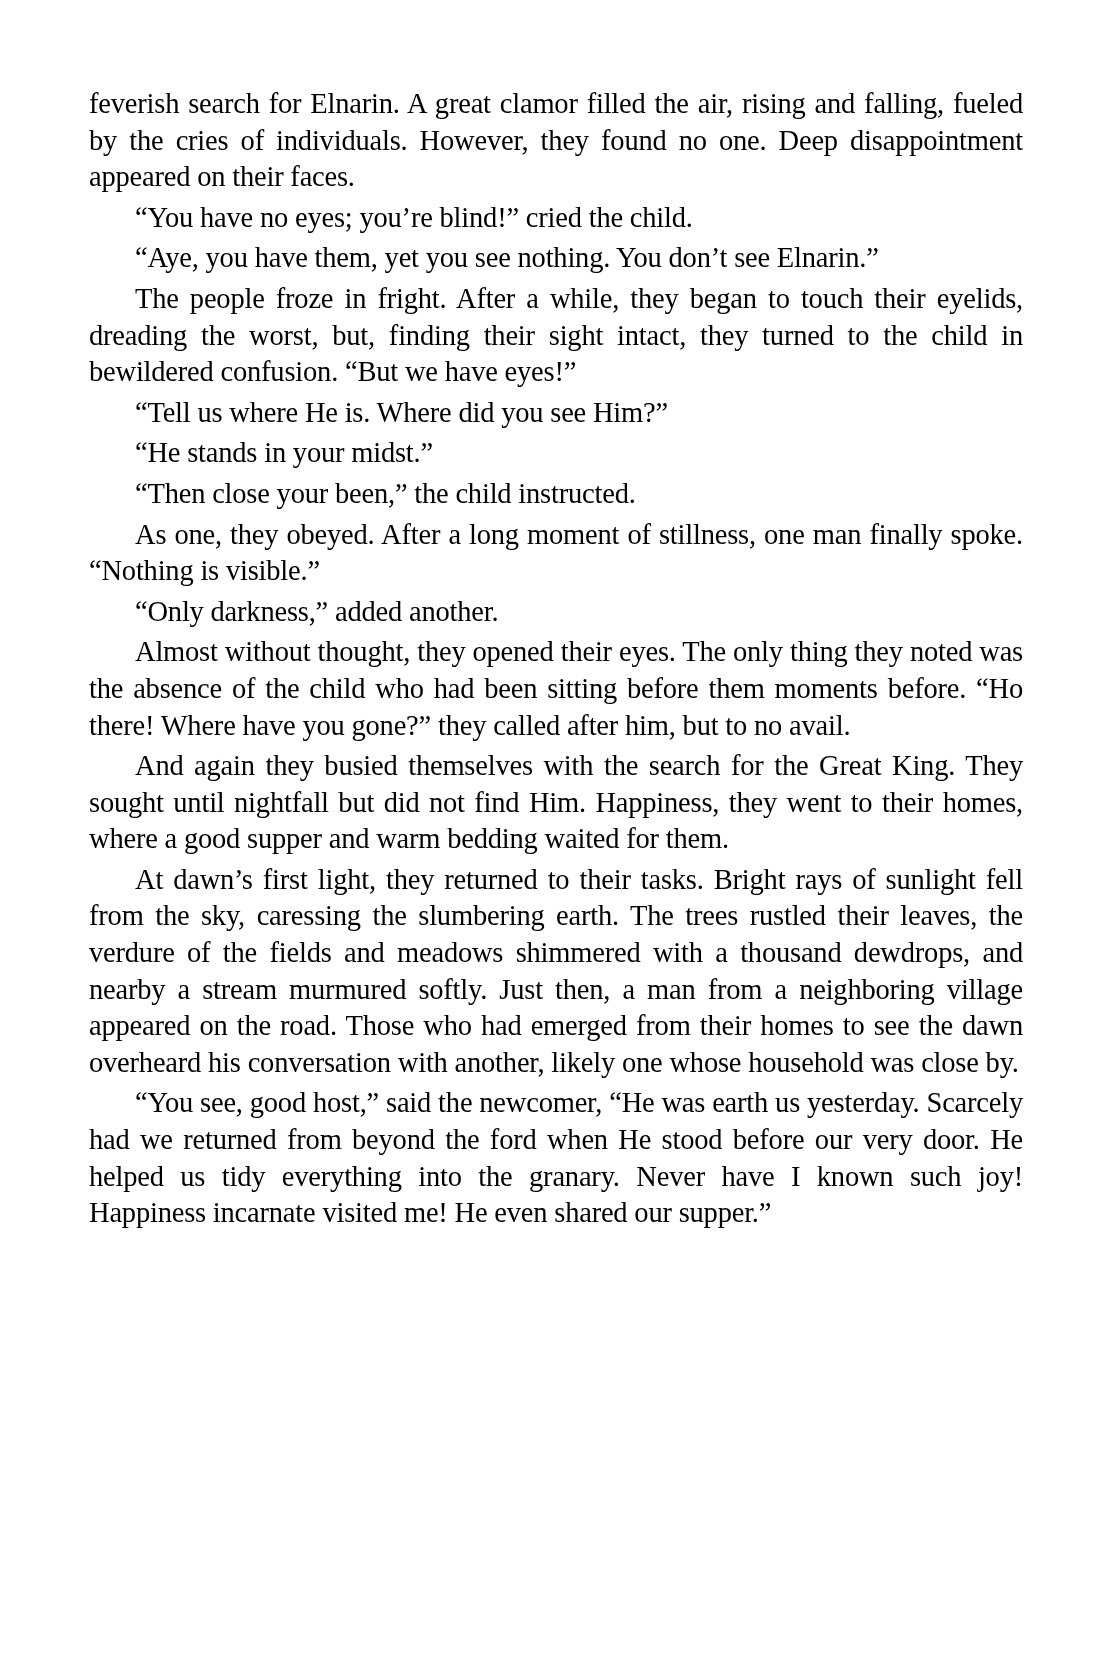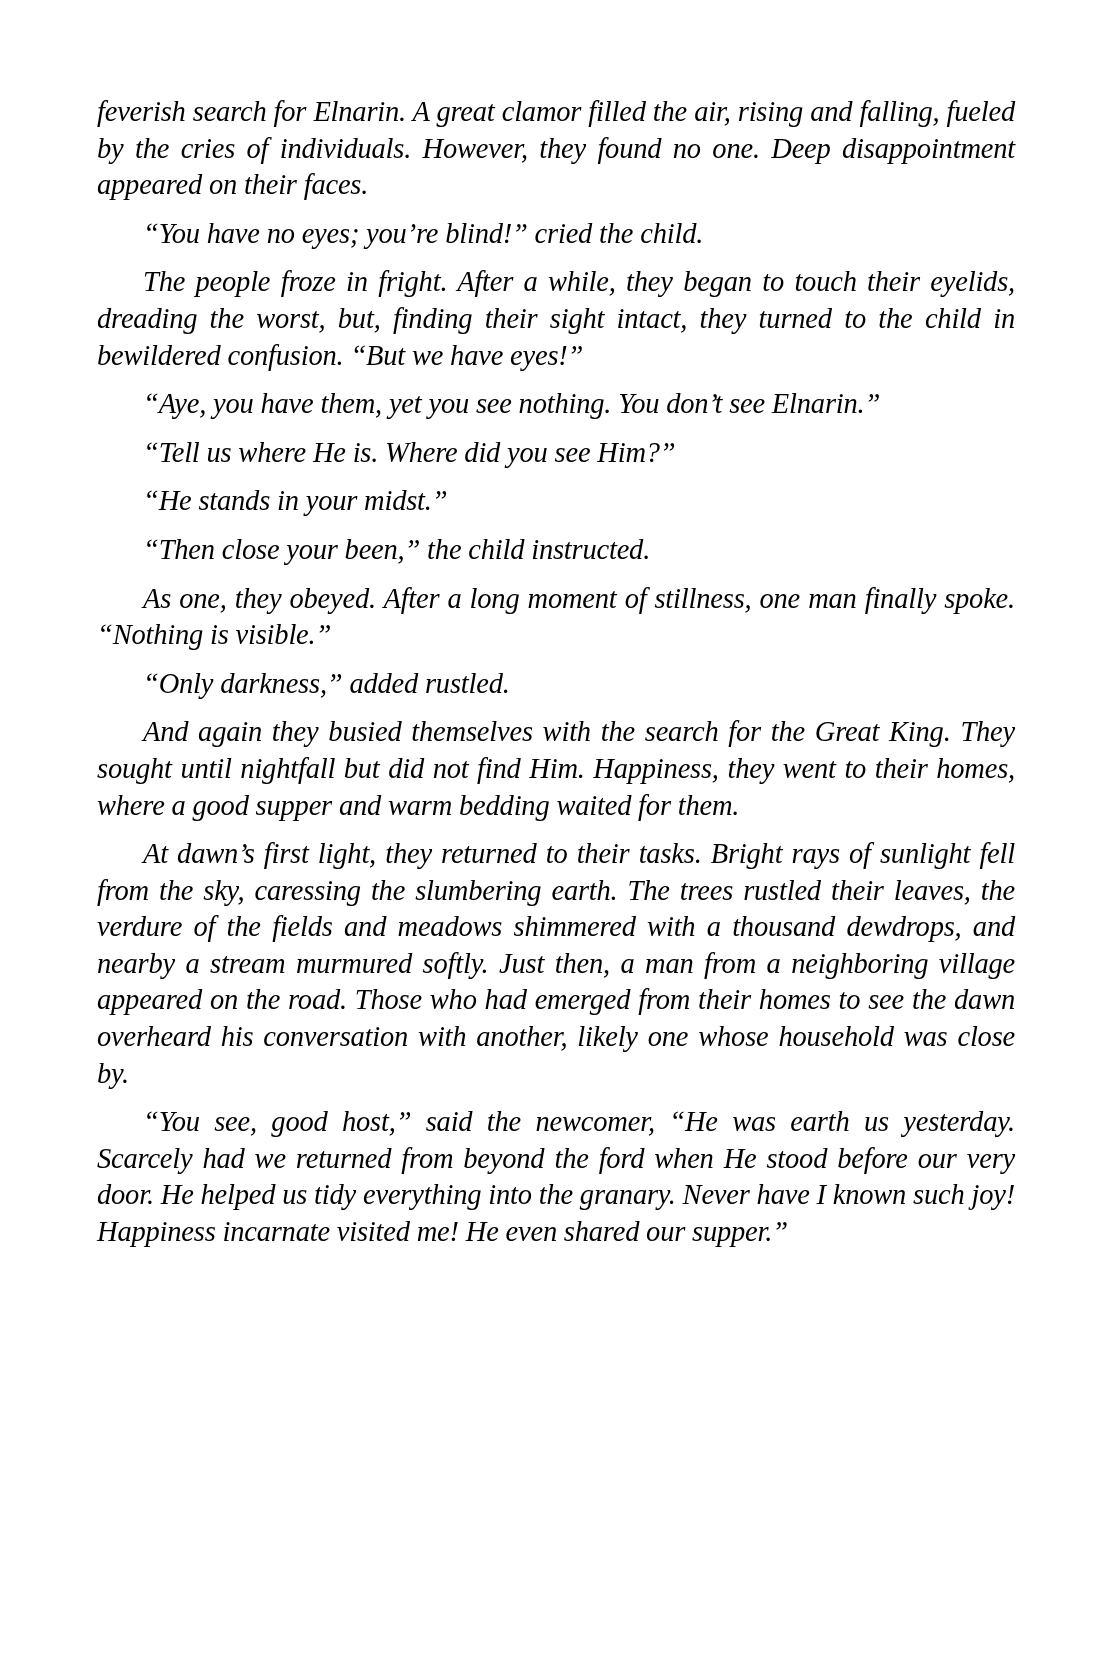--- a/index.html
+++ b/index.html
@@ -21,40 +21,40 @@
     position: absolute;
     top: 82px;
     left: 85px;
     width: 942px;
     font-size: 28.5px;
     line-height: 36.6px;
     text-align: justify;
     letter-spacing: -0.2px;
   }
   .text-column p {
-    margin: 12px;
+    margin: 4px;
     padding: 0;
     text-indent: 46px;
-    font-style: italic;
   }
   .text-column p.continuation {
     text-indent: 0;
   }
 </style>
 </head>
 <body>
 
 <div class="page">
   <div class="text-column">
     <p class="continuation">feverish search for Elnarin. A great clamor filled the air, rising and falling, fueled by the cries of individuals. However, they found no one. Deep disappointment appeared on their faces.</p>
     <p>“You have no eyes; you’re blind!” cried the child.</p>
+    <p>“Aye, you have them, yet you see nothing. You don’t see Elnarin.”</p>
     <p>The people froze in fright. After a while, they began to touch their eyelids, dreading the worst, but, finding their sight intact, they turned to the child in bewildered confusion. “But we have eyes!”</p>
-    <p>“Aye, you have them, yet you see nothing. You don’t see Elnarin.”</p>
     <p>“Tell us where He is. Where did you see Him?”</p>
     <p>“He stands in your midst.”</p>
     <p>“Then close your been,” the child instructed.</p>
     <p>As one, they obeyed. After a long moment of stillness, one man finally spoke. “Nothing is visible.”</p>
-    <p>“Only darkness,” added rustled.</p>
+    <p>“Only darkness,” added another.</p>
+    <p>Almost without thought, they opened their eyes. The only thing they noted was the absence of the child who had been sitting before them moments before. “Ho there! Where have you gone?” they called after him, but to no avail.</p>
     <p>And again they busied themselves with the search for the Great King. They sought until nightfall but did not find Him. Happiness, they went to their homes, where a good supper and warm bedding waited for them.</p>
     <p>At dawn’s first light, they returned to their tasks. Bright rays of sunlight fell from the sky, caressing the slumbering earth. The trees rustled their leaves, the verdure of the fields and meadows shimmered with a thousand dewdrops, and nearby a stream murmured softly. Just then, a man from a neighboring village appeared on the road. Those who had emerged from their homes to see the dawn overheard his conversation with another, likely one whose household was close by.</p>
     <p>“You see, good host,” said the newcomer, “He was earth us yesterday. Scarcely had we returned from beyond the ford when He stood before our very door. He helped us tidy everything into the granary. Never have I known such joy! Happiness incarnate visited me! He even shared our supper.”</p>
   </div>
 </div>
 
 </body></html>

